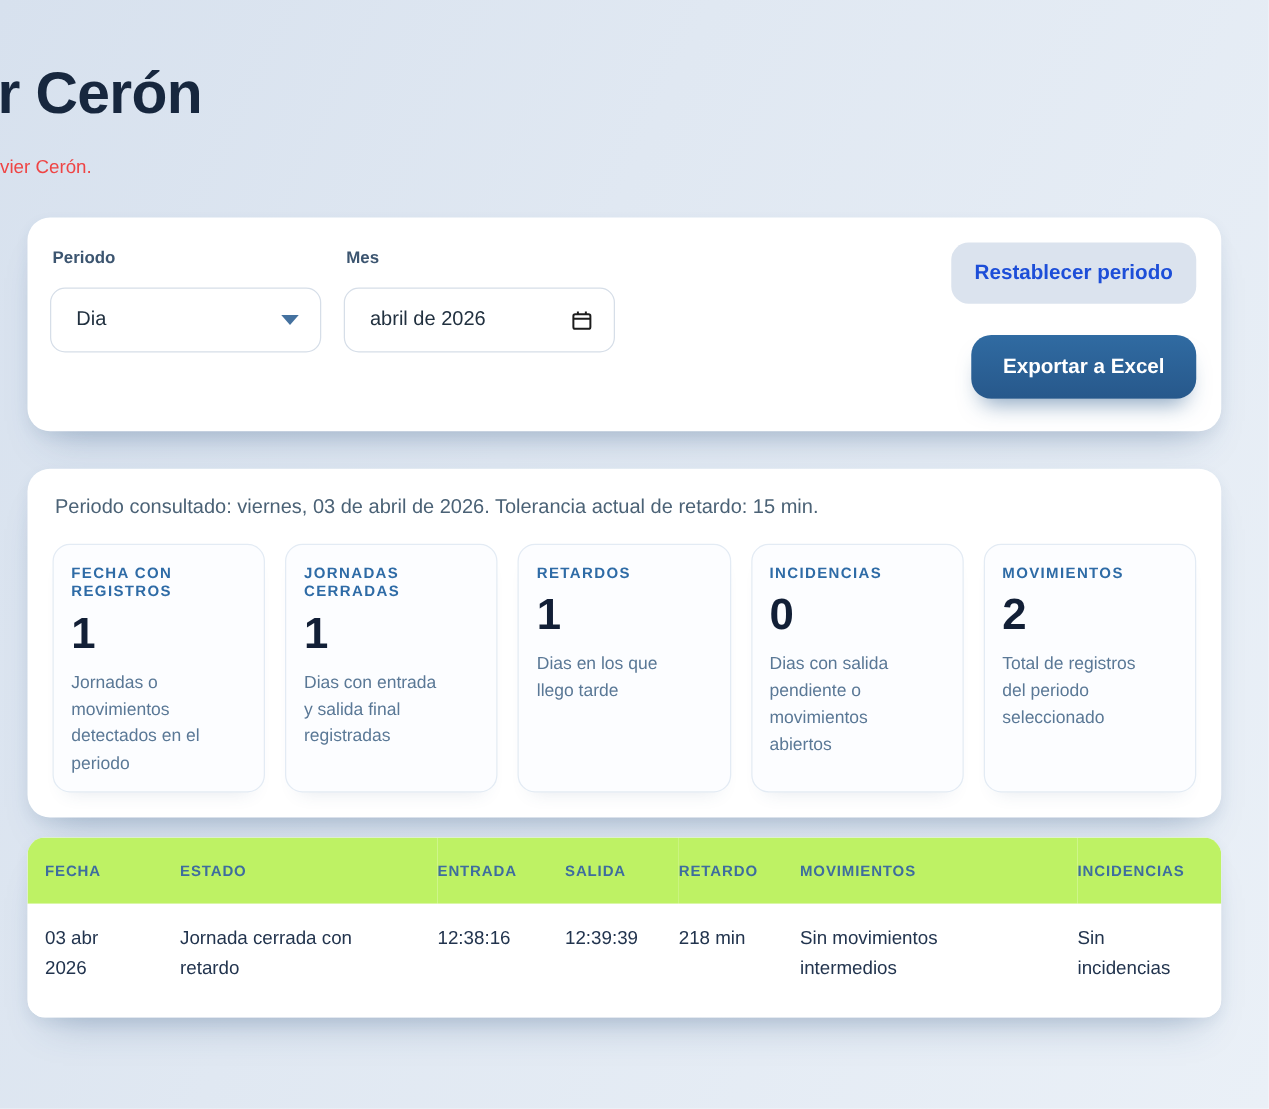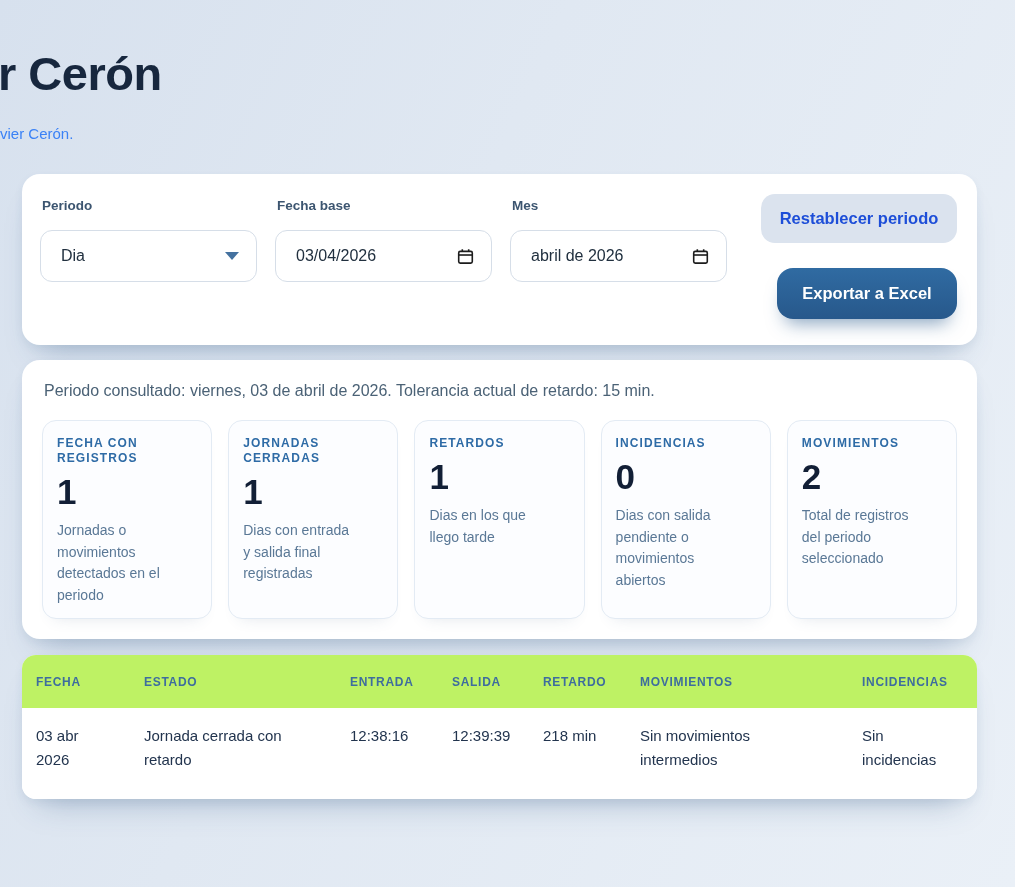--- a/index.html
+++ b/index.html
@@ -16,21 +16,21 @@
     margin: 46px 0 0 -24px;
     font-size: 47px;
     font-weight: 600;
     letter-spacing: -0.5px;
     color: #17273e;
     white-space: nowrap;
   }
   .page-subtitle {
     margin: 24px 0 0 -22px;
     font-size: 15px;
-    color: #3b82f6;
+    color: #ef4444;
     white-space: nowrap;
   }
 
   
   .card {
     background: #ffffff;
     border-radius: 18px;
     box-shadow: 0 20px 30px -18px rgba(44,80,125,.35), 0 4px 10px rgba(44,80,125,.07);
   }
 
@@ -96,21 +96,21 @@
     font-family: inherit;
     font-size: 16.5px;
     font-weight: bold;
     color: #ffffff;
     cursor: pointer;
     box-shadow: 0 12px 18px -8px rgba(39,88,139,.55);
     text-align: center;
   }
 
   
-  .summary-card { margin-top: 15px; padding: 22px 20px 20px; }
+  .summary-card { margin-top: 30px; padding: 22px 20px 20px; }
   .period-info { margin: 0 0 20px 2px; font-size: 16px; color: #4b6276; }
   .stats { display: flex; gap: 16px; }
   .stat {
     flex: 1;
     min-height: 188px;
     background: #fcfdff;
     border: 1px solid #e3ebf4;
     border-radius: 14px;
     padding: 15px 12px 12px 14px;
     box-shadow: 0 10px 16px -12px rgba(60,90,130,.18);
@@ -193,32 +193,20 @@
 
   <section class="card filter-card">
     <div class="field">
       <span class="field-label">Periodo</span>
       <div class="input-box">
         <span>Dia</span>
         <span class="caret"></span>
       </div>
     </div>
 
-    <div class="field">
-      <span class="field-label">Fecha base</span>
-      <div class="input-box">
-        <span>03/04/2026</span>
-        <svg class="cal-icon" viewBox="0 0 16 16" fill="none" stroke="#1c1c1c" stroke-width="1.5">
-          <rect x="1.6" y="3.2" width="12.8" height="11" rx="1.4"></rect>
-          <line x1="1.6" y1="6.6" x2="14.4" y2="6.6"></line>
-          <line x1="5" y1="1.2" x2="5" y2="3.2"></line>
-          <line x1="11" y1="1.2" x2="11" y2="3.2"></line>
-        </svg>
-      </div>
-    </div>
 
     <div class="field">
       <span class="field-label">Mes</span>
       <div class="input-box">
         <span>abril de 2026</span>
         <svg class="cal-icon" viewBox="0 0 16 16" fill="none" stroke="#1c1c1c" stroke-width="1.5">
           <rect x="1.6" y="3.2" width="12.8" height="11" rx="1.4"></rect>
           <line x1="1.6" y1="6.6" x2="14.4" y2="6.6"></line>
           <line x1="5" y1="1.2" x2="5" y2="3.2"></line>
           <line x1="11" y1="1.2" x2="11" y2="3.2"></line>

